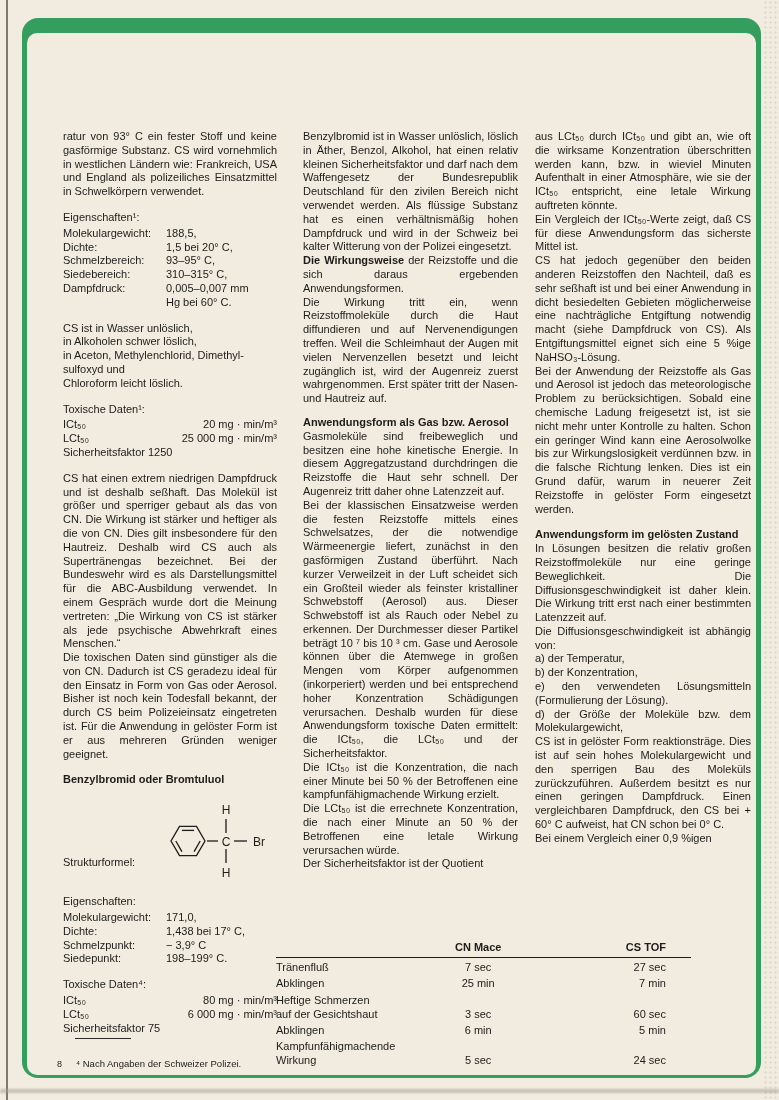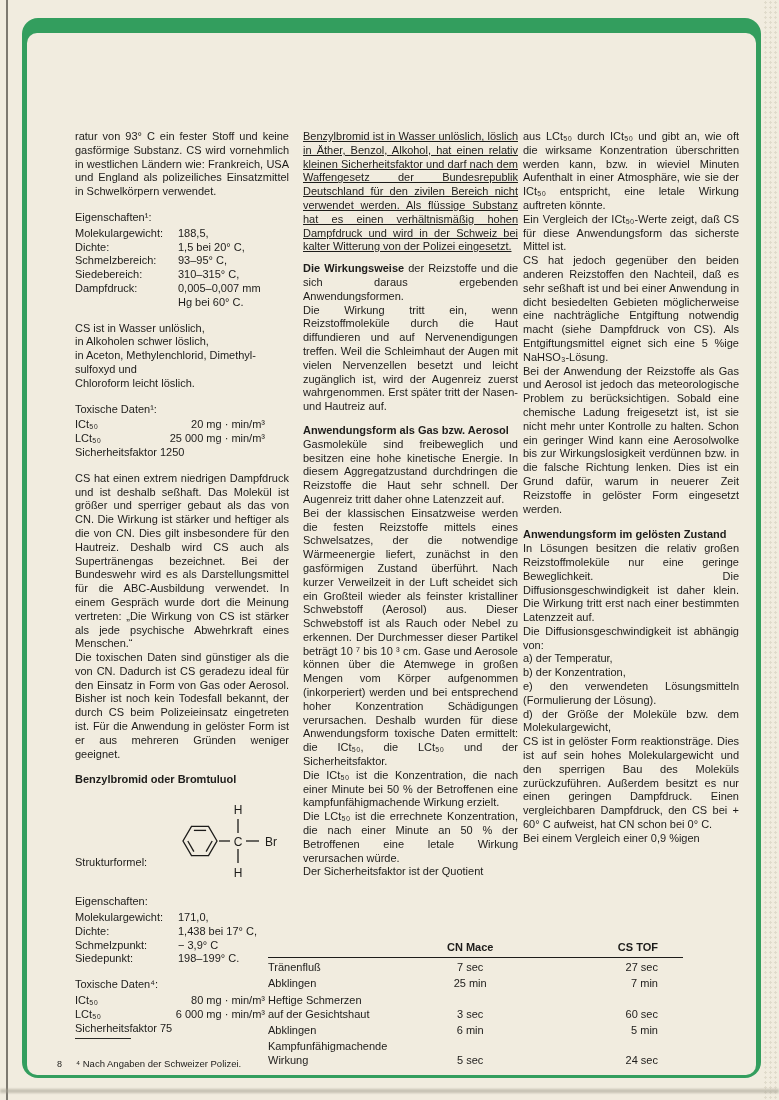--- a/index.html
+++ b/index.html
@@ -15,40 +15,40 @@
   
   .scan-left-line{position:absolute;left:6px;top:0;width:2px;height:1100px;background:#55534b;opacity:.75;}
   .scan-bottom-shadow{position:absolute;left:0;top:1089px;width:779px;height:4px;background:#a39f90;opacity:.55;filter:blur(1px);}
   .scan-right-texture{
     position:absolute;right:0;top:0;width:16px;height:1100px;opacity:.5;
     background-image:radial-gradient(#cfcab7 1px,transparent 1.2px);
     background-size:5px 5px;
   }
   
   .col{position:absolute;top:130px;font-size:11px;line-height:13.8px;}
-  #col-left{left:75px;width:214px;}
+  #col-left{left:63px;width:214px;}
   #col-mid{left:303px;width:215px;}
-  #col-right{left:523px;width:216px;}
+  #col-right{left:535px;width:216px;}
   p{margin:0;}
   .j{text-align:justify;}
   .mb2{margin-bottom:2px;}
-  .mb8{margin-bottom:8px;text-decoration:underline;}
+  .mb8{}
   .mb10{margin-bottom:10px;}
   .mb12{margin-bottom:12px;}
   .hd{font-weight:bold;}
   .prow{display:flex;}
   .plabel{width:103px;flex:none;}
   .pvalue{flex:1;}
-  .trow{display:flex;}
+  .trow{display:flex;justify-content:space-between;}
   .tname{width:38px;flex:none;}
   .tvalue{display:inline-block;width:152px;text-align:right;}
   .formula-row{display:flex;align-items:center;margin-bottom:10px;}
   .formula-label{width:103px;flex:none;margin-top:44px;}
   
-  .cmp{position:absolute;left:268px;top:940px;width:415px;border-collapse:collapse;font-size:11px;line-height:14.2px;}
+  .cmp{position:absolute;left:276px;top:940px;width:415px;border-collapse:collapse;font-size:11px;line-height:14.2px;}
   .cmp th{font-weight:bold;text-align:center;padding:0 0 3px 0;border-bottom:1.6px solid #1d1c1a;}
   .cmp th.c-label{text-align:left;}
   .cmp td{vertical-align:bottom;padding:2px 0 0 0;}
   .cmp td.c-label{width:150px;text-align:left;white-space:pre-line;}
   .cmp td.c-cn,.cmp th.c-cn{width:120px;text-align:center;}
   .cmp td.c-cs,.cmp th.c-cs{width:145px;text-align:right;padding-right:25px;}
   .cmp th.c-cs{padding-right:25px;}
   
   .footnote-sep{position:absolute;left:75px;top:1038px;width:56px;border-top:1.2px solid #2a2925;}
   .footnote-row{position:absolute;left:57px;top:1058px;font-size:9.5px;line-height:12px;display:flex;align-items:baseline;}

